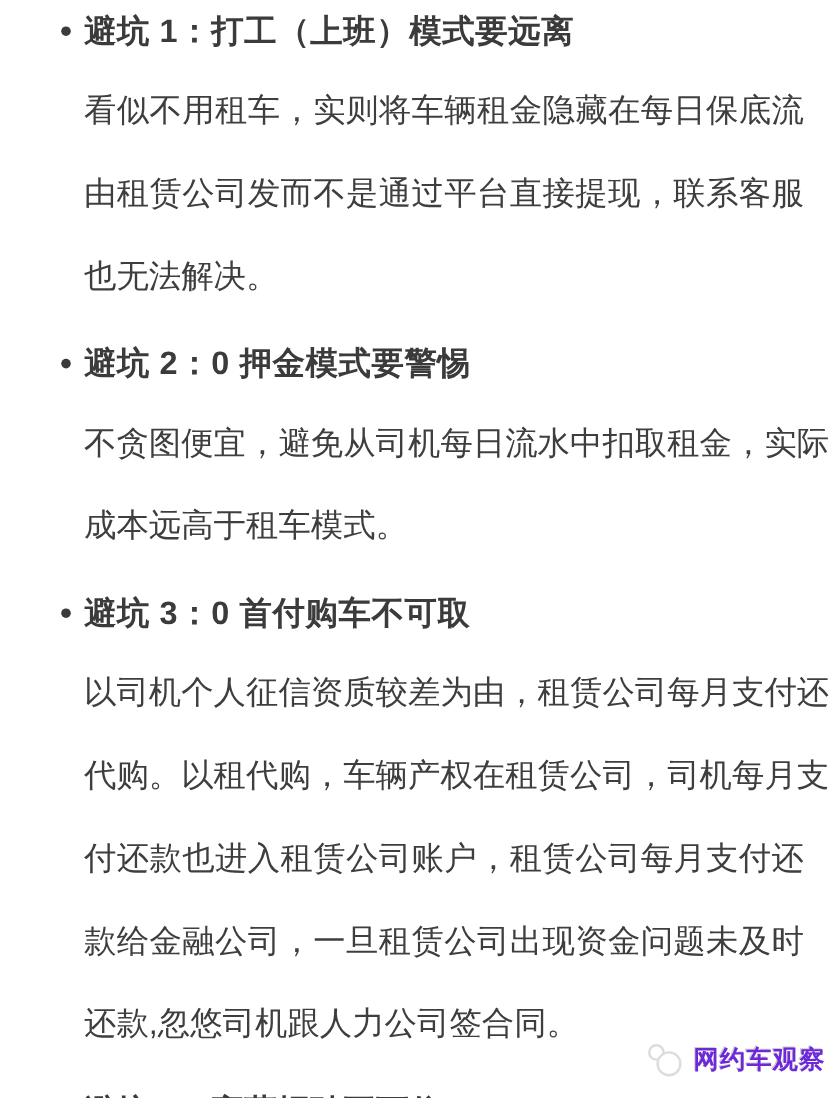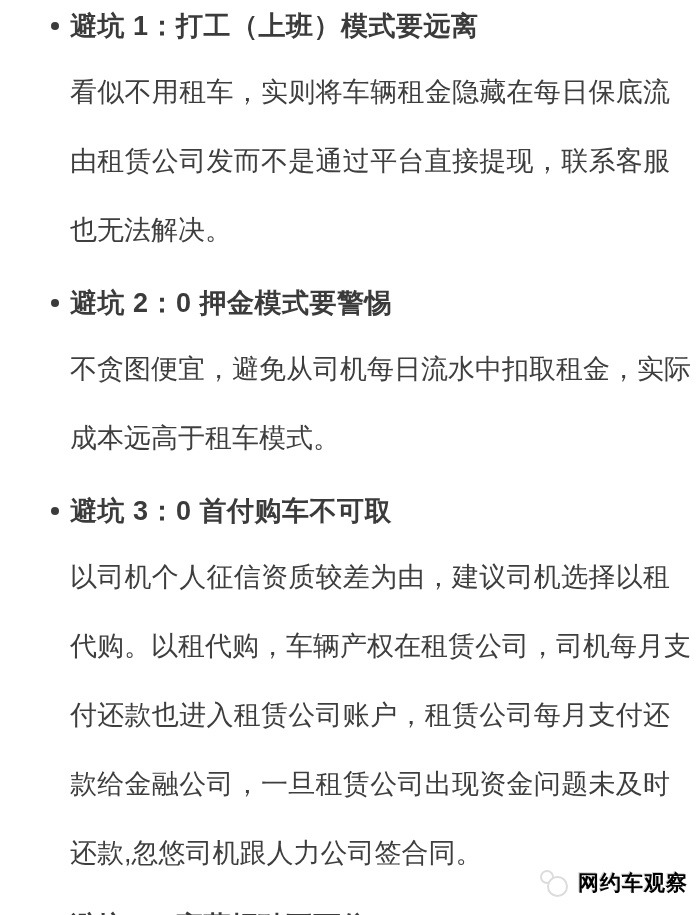--- a/index.html
+++ b/index.html
@@ -42,21 +42,21 @@
     text-align: justify;
     text-align-last: justify;
   }
   .watermark {
     position: absolute;
     right: 8px; top: 868px;
     height: 30px;
     display: flex;
     align-items: center;
     gap: 7px;
-    color: #000000;
+    color: #6d28d9;
     font-size: 21px;
     font-weight: 700;
     letter-spacing: 1px;
     text-shadow: 1px 1px 0 #ffffff, -1px -1px 0 #cccccc;
     white-space: nowrap;
   }
   .wm-logo { position: relative; width: 32px; height: 28px; }
   .wm-circle-small {
     position: absolute; left: 1px; top: 1px;
     width: 10px; height: 10px;
@@ -99,21 +99,21 @@
         <div class="para-line">成本远高于租车模式。</div>
       </div>
   </div>
 
   <div class="section">
     <div class="heading">
       <span class="bullet"></span>
       <span>避坑 3：0 首付购车不可取</span>
     </div>
     <div class="para">
-        <div class="para-line fill">以司机个人征信资质较差为由，建议司机选择以租</div>
+        <div class="para-line fill">以司机个人征信资质较差为由，租赁公司每月支付还</div>
         <div class="para-line fill">代购。以租代购，车辆产权在租赁公司，司机每月支</div>
         <div class="para-line fill">付还款也进入租赁公司账户，租赁公司每月支付还</div>
         <div class="para-line fill">款给金融公司，一旦租赁公司出现资金问题未及时</div>
         <div class="para-line">还款,忽悠司机跟人力公司签合同。</div>
       </div>
   </div>
 
   <div class="section">
     <div class="heading">
       <span class="bullet"></span>

